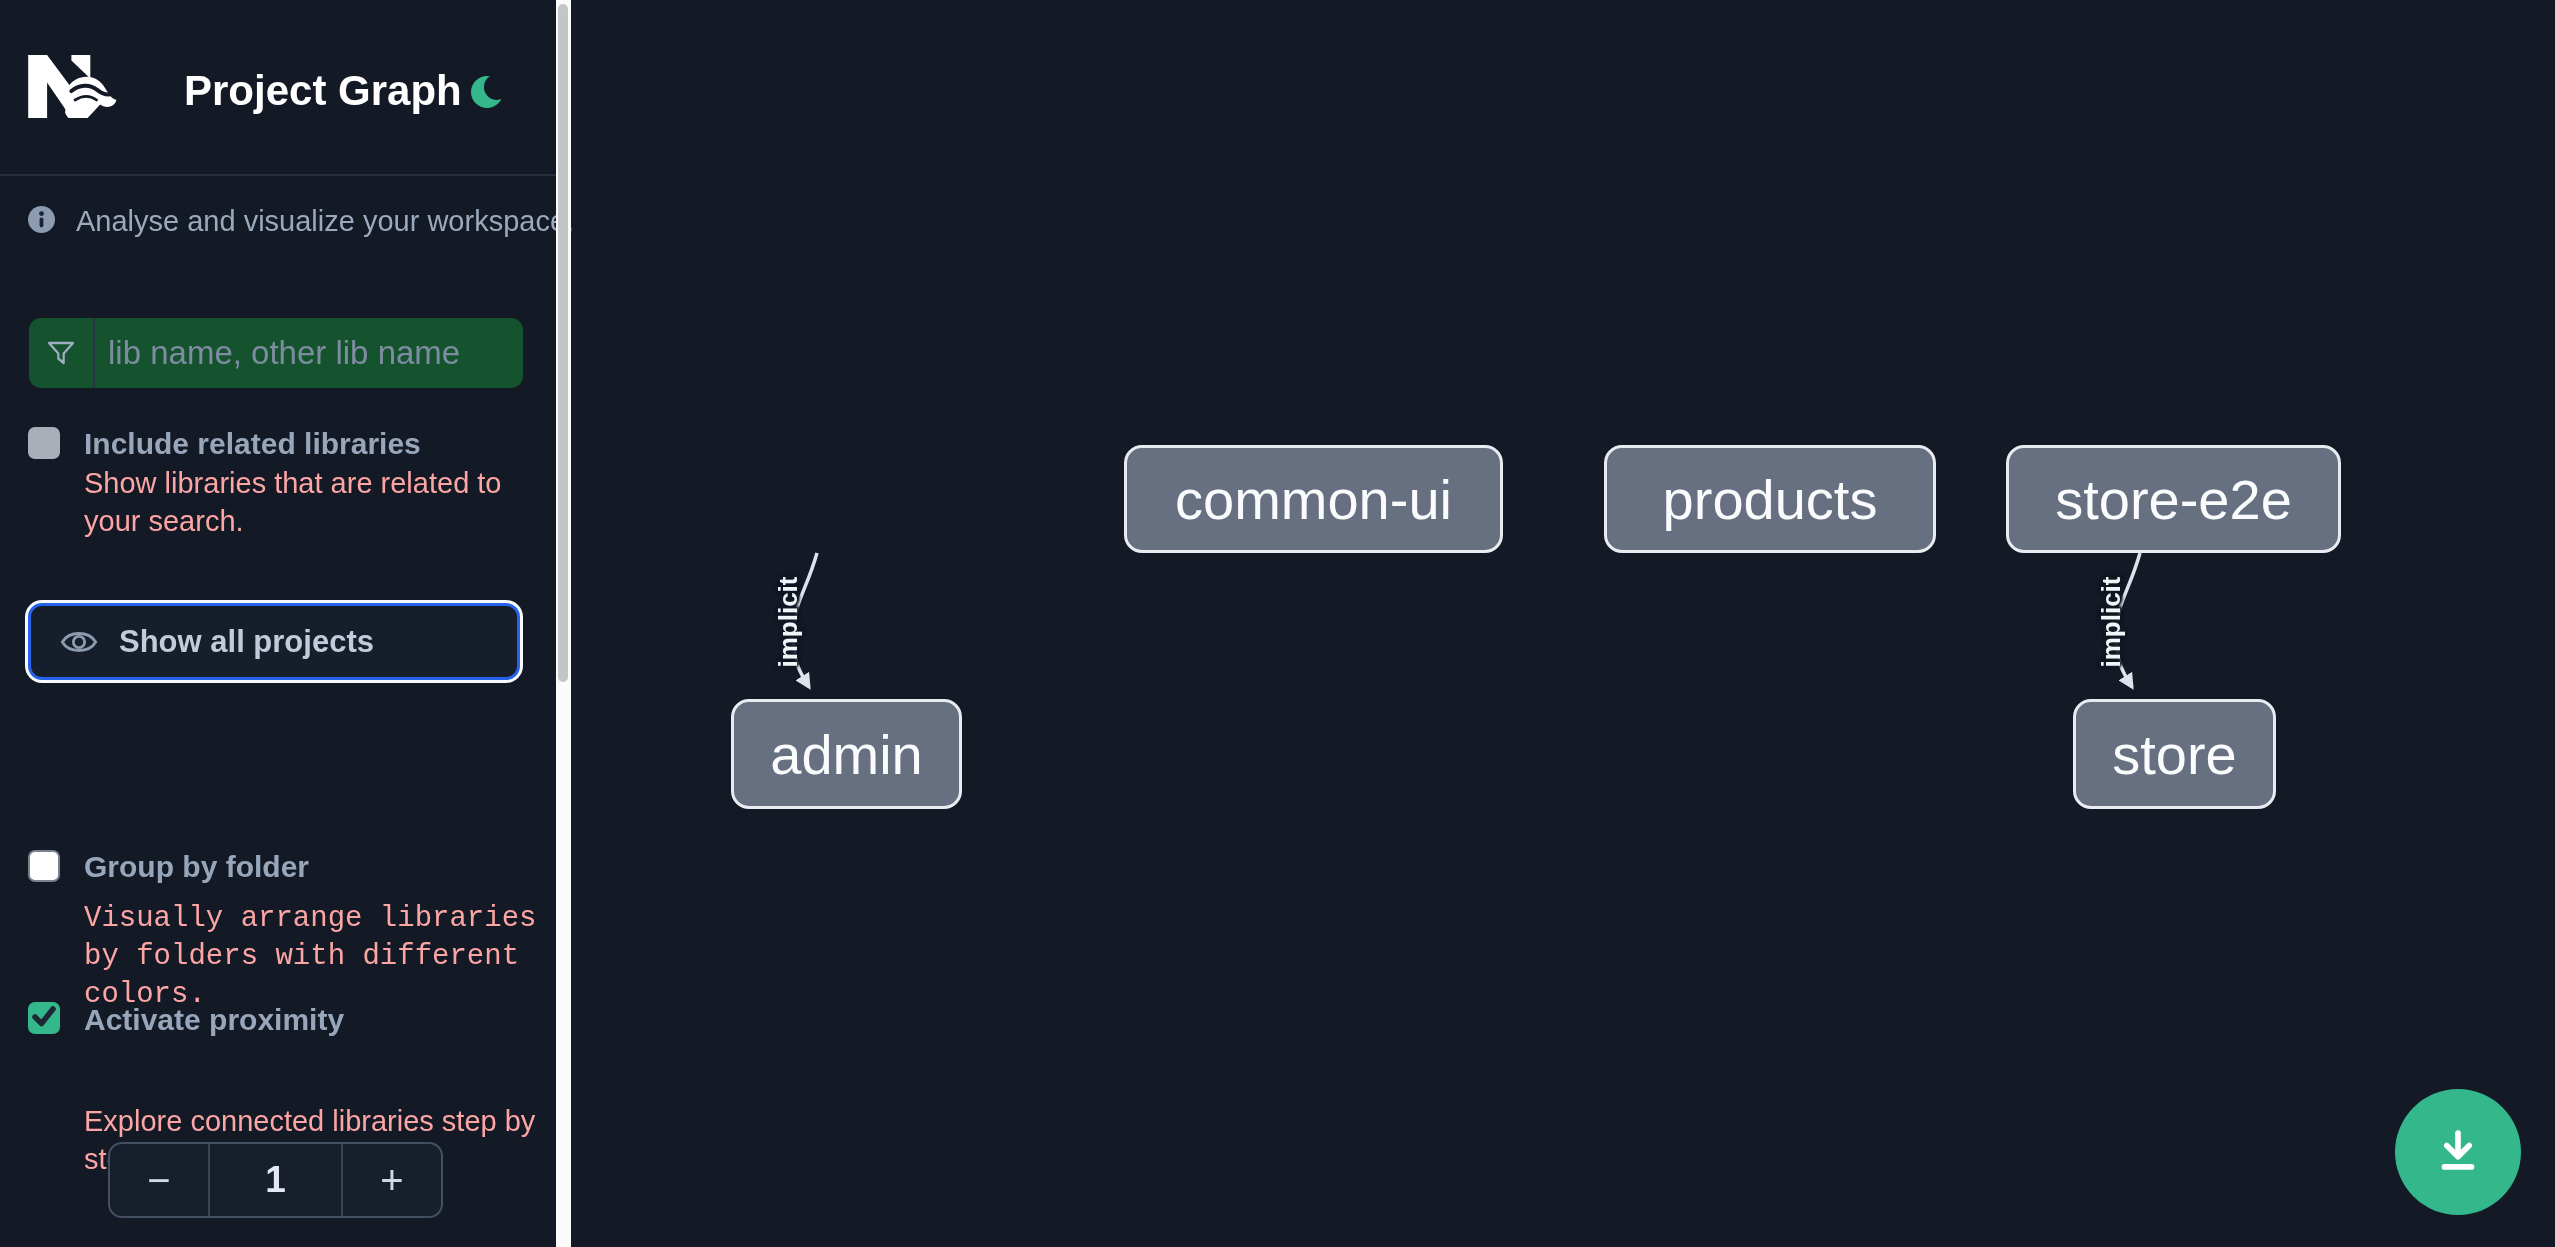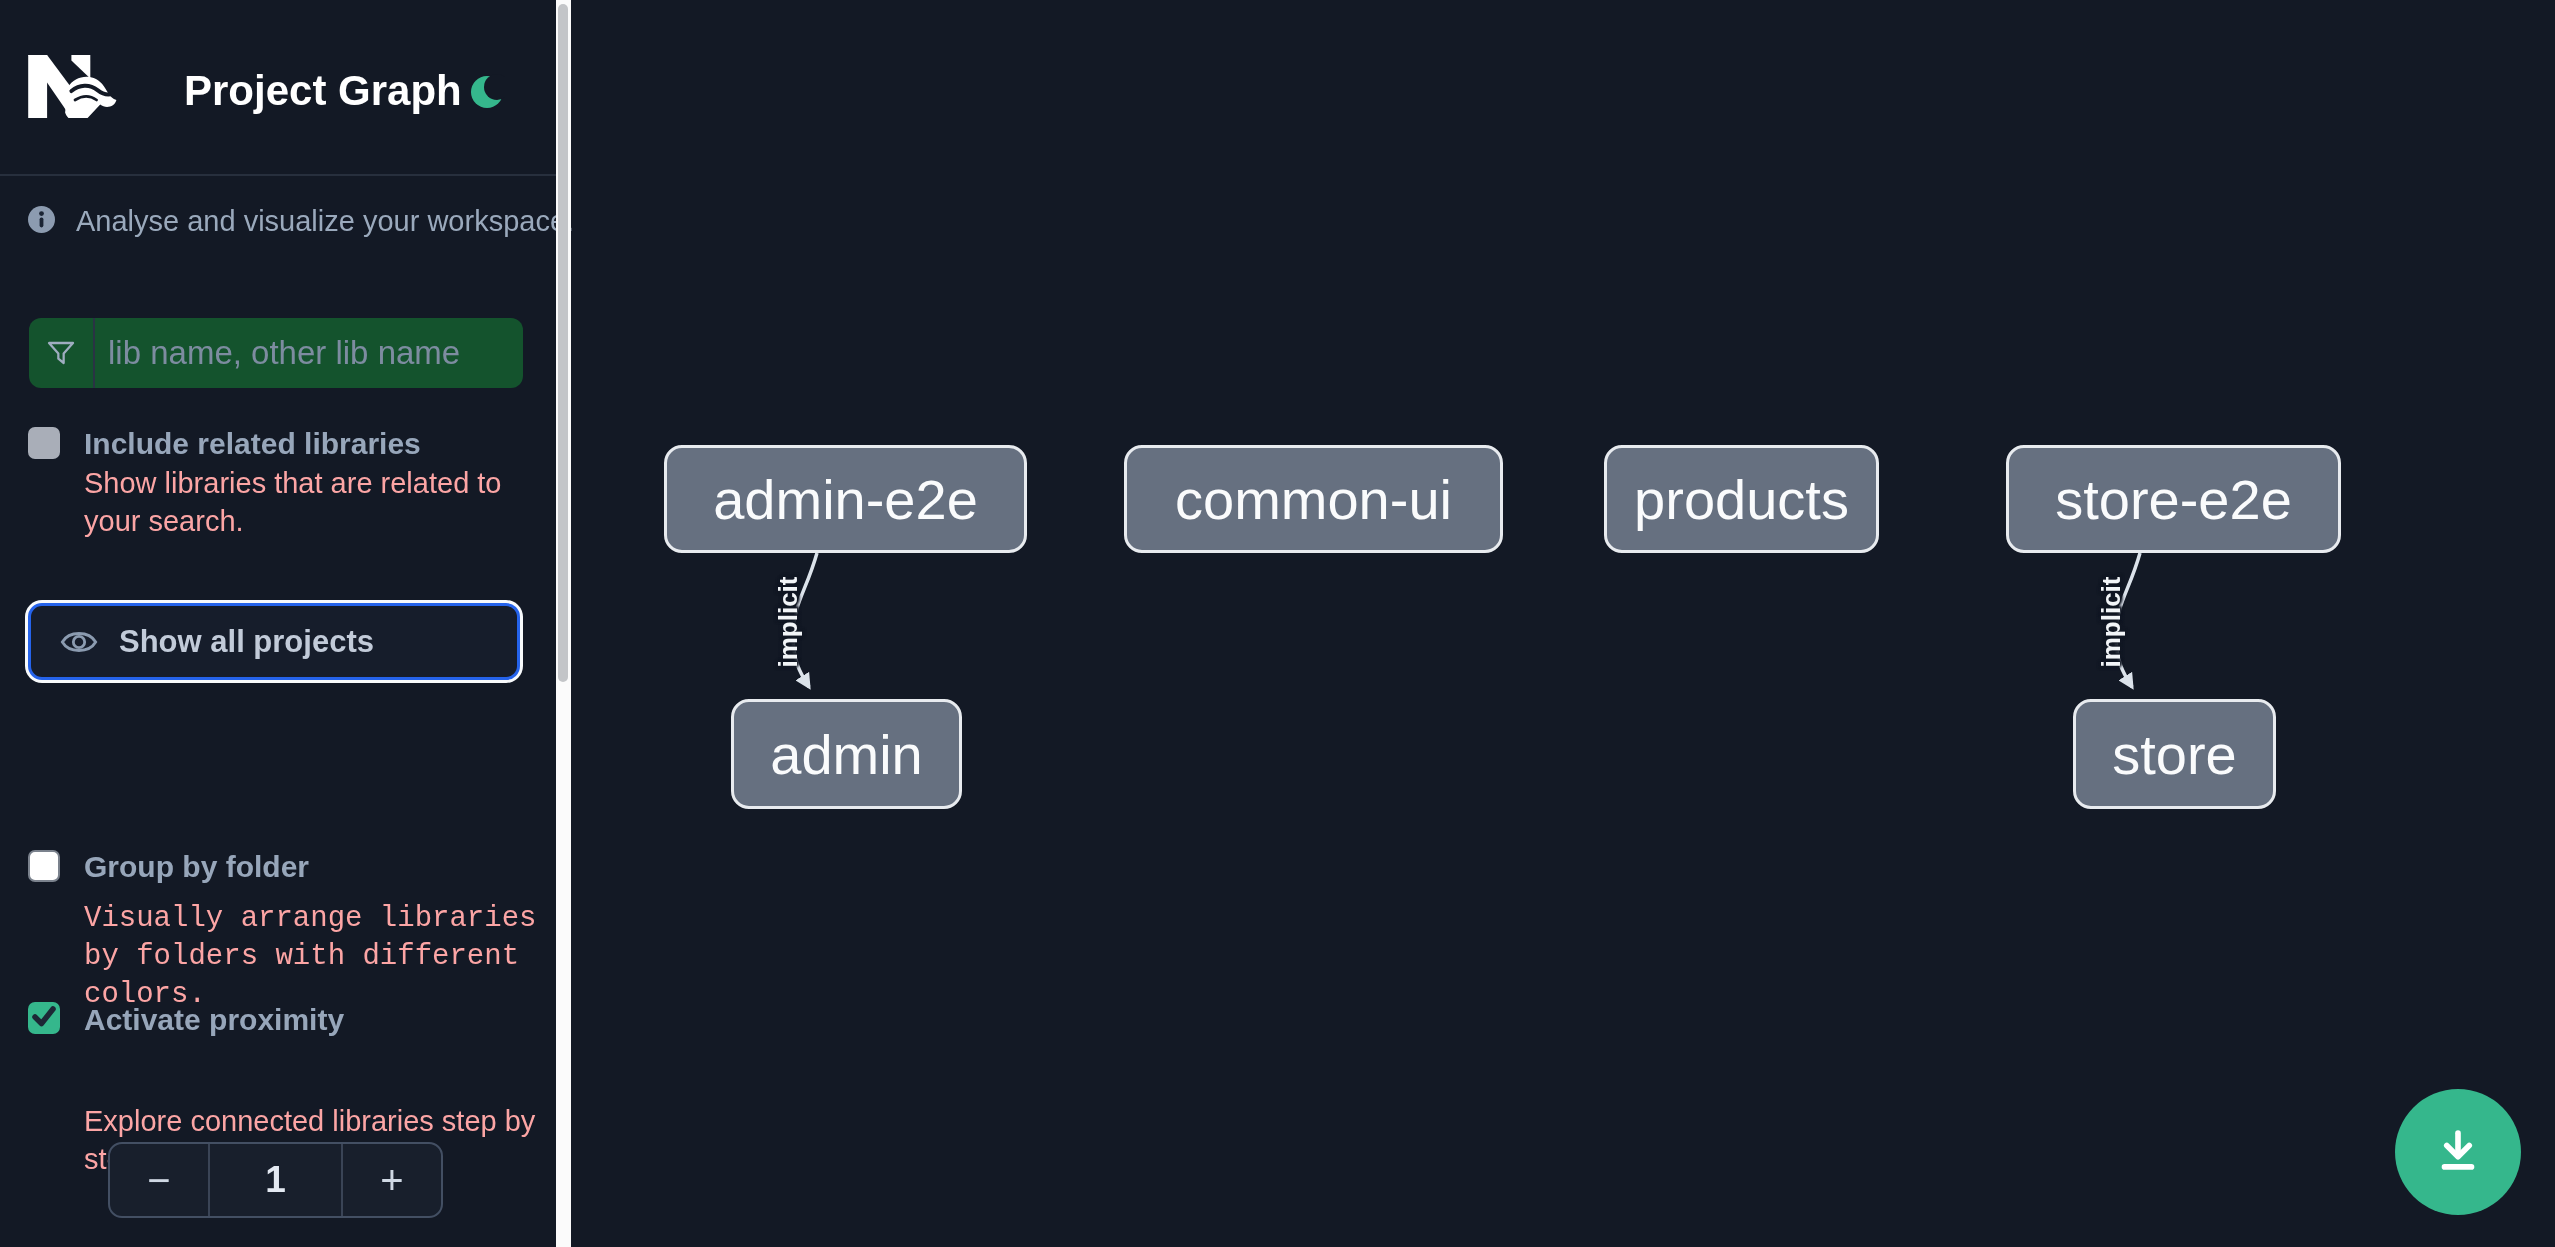--- a/index.html
+++ b/index.html
@@ -57,21 +57,21 @@
   .scroll-track{position:absolute;left:556px;top:0;width:15px;height:1247px;background:#fbfbfb;z-index:12;}
   .scroll-thumb{position:absolute;left:2px;top:4px;width:10px;height:678px;border-radius:5px;background:#c3c5c8;}
 
   
   #edges{position:absolute;left:0;top:0;width:2555px;height:1247px;z-index:1;pointer-events:none;}
   .node{position:absolute;box-sizing:border-box;background:#667080;border:3px solid #e8ebef;
         border-radius:18px;color:#fafbfc;font-size:56px;display:flex;align-items:center;
         justify-content:center;z-index:2;cursor:pointer;white-space:nowrap;}
   .n-admin-e2e{left:664px;top:445px;width:363px;height:108px;}
   .n-common-ui{left:1124px;top:445px;width:379px;height:108px;}
-  .n-products{left:1604px;top:445px;width:275px;height:108px;}
+  .n-products{left:1604px;top:445px;width:332px;height:108px;}
   .n-store-e2e{left:2006px;top:445px;width:335px;height:108px;}
   .n-admin{left:731px;top:699px;width:231px;height:110px;}
   .n-store{left:2073px;top:699px;width:203px;height:110px;}
 
   .edge-label{position:absolute;z-index:3;font-size:26px;font-weight:700;color:#f2f5f8;
               white-space:nowrap;transform:translate(-50%,-50%) rotate(-90deg);
               text-shadow:0 2px 3px #131925,0 -2px 3px #131925,2px 0 3px #131925,-2px 0 3px #131925,
                           2px 2px 3px #131925,-2px -2px 3px #131925;}
   .el-1{left:788px;top:622px;}
   .el-2{left:2111px;top:622px;}
@@ -88,21 +88,20 @@
   <svg id="edges" viewBox="0 0 2555 1247">
     <defs>
       <marker id="arrow" viewBox="0 0 10 10" refX="8" refY="5" markerWidth="4.6" markerHeight="4.6" orient="auto">
         <path d="M0 0 L10 5 L0 10 z" fill="#dce3eb"></path>
       </marker>
     </defs>
     <path d="M 817 553 C 806 592, 793 604, 793 636 C 793 662, 801 674, 809 687" fill="none" stroke="#dce3eb" stroke-width="3.5" marker-end="url(#arrow)"></path>
     <path d="M 2140 553 C 2129 592, 2116 604, 2116 636 C 2116 662, 2124 674, 2132 687" fill="none" stroke="#dce3eb" stroke-width="3.5" marker-end="url(#arrow)"></path>
   </svg>
 
-  <div class="node n-admin-e2e">admin-e2e</div>
   <div class="node n-common-ui">common-ui</div>
   <div class="node n-products">products</div>
   <div class="node n-store-e2e">store-e2e</div>
   <div class="node n-store">store</div>
   <div class="node n-admin">admin</div>
 
   <div class="edge-label el-1">implicit</div>
   <div class="edge-label el-2">implicit</div>
 
   <div class="fab">

